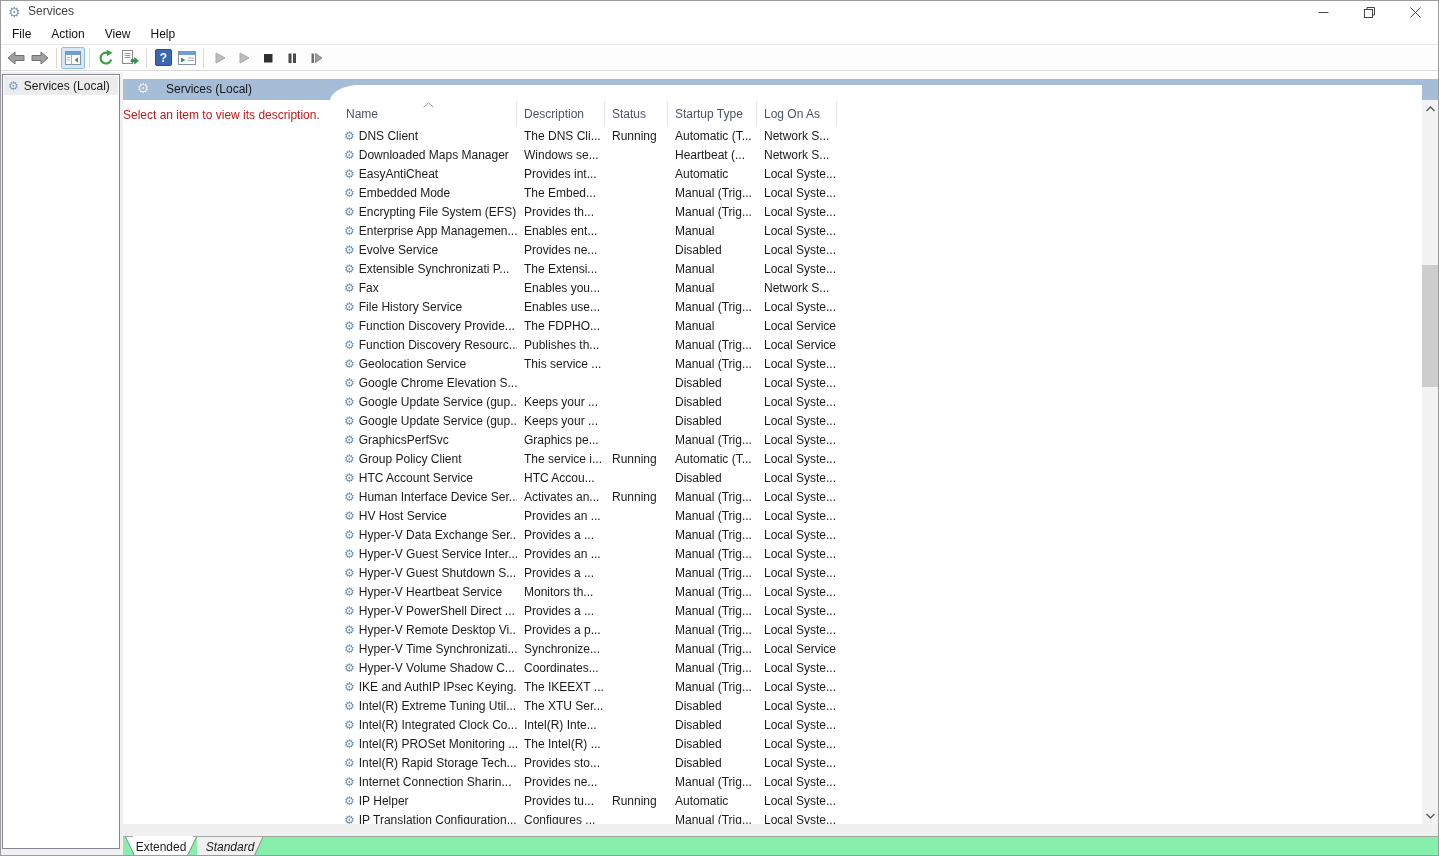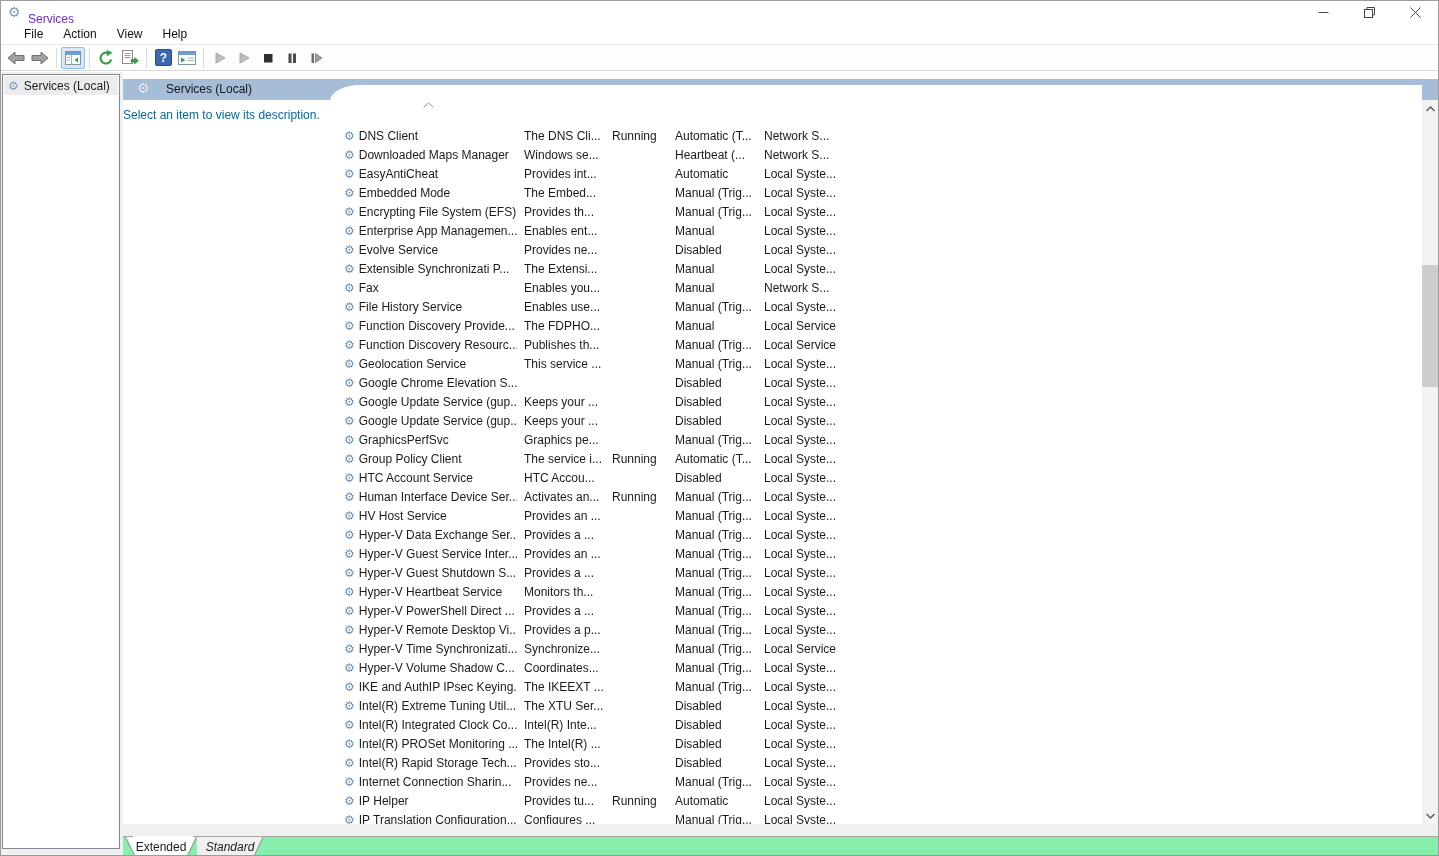--- a/index.html
+++ b/index.html
@@ -6,28 +6,28 @@
   body{
     width:1439px;height:856px;position:relative;overflow:hidden;
     font-family:"Liberation Sans","DejaVu Sans",sans-serif;
     font-size:12px;color:#1b1b1b;background:#ffffff;
   }
   .win-border{position:absolute;inset:0;border:1px solid #9b9b9b;pointer-events:none;z-index:99;}
 
   
   #titlebar{position:absolute;left:0;top:0;right:0;height:24px;background:#ffffff;}
   #titlebar .app-gear{position:absolute;left:8px;top:2px;font-size:14px;color:#7d9cbb;line-height:20px;}
-  #titlebar .title{position:absolute;left:28px;top:8px;line-height:23px;color:#6d28d9;}
+  #titlebar .title{position:absolute;left:28px;top:0;line-height:23px;color:#404040;}
   .winbtns{position:absolute;right:1px;top:1px;height:23px;display:flex;}
   .winbtn{width:46px;height:23px;display:flex;align-items:center;justify-content:center;background:transparent;}
 
   
   #menubar{position:absolute;left:0;top:24px;right:0;height:20px;background:#fff;display:flex;align-items:center;border-bottom:1px solid #e9e9e9;}
   .menu-item{padding:0 10px;line-height:19px;color:#111;}
-  .menu-item:first-child{margin-left:14px;}
+  .menu-item:first-child{margin-left:2px;}
 
   
   #toolbar{position:absolute;left:0;top:45px;right:0;height:26px;background:#fdfdfd;border-bottom:1px solid #d9d9d9;display:flex;align-items:center;padding-left:4px;box-sizing:border-box;}
   .tbtn{width:24px;height:22px;display:flex;align-items:center;justify-content:center;border:1px solid transparent;border-radius:2px;box-sizing:border-box;}
   .tbtn.hl{background:#d9e7f5;border-color:#8fc0ea;}
   .tsep{width:1px;height:20px;background:#d9d9d9;margin:0 4px;}
 
   
   #workspace{position:absolute;left:0;top:72px;right:0;bottom:0;background:#f0f0f0;}
 
@@ -35,21 +35,21 @@
   #tree-panel{position:absolute;left:2px;top:74px;width:118px;height:775px;background:#fff;border:1px solid #828790;box-sizing:border-box;}
   .tree-item{margin:1px;height:19px;display:flex;align-items:center;background:#ececec;}
   .tree-item .gear{font-size:12px;color:#7d9cbb;margin-left:4px;}
   .tree-item .lbl{margin-left:5px;white-space:nowrap;}
 
   
   #main-pane{position:absolute;left:123px;top:72px;width:1316px;height:752px;background:#fff;}
   .band{position:absolute;left:0;top:7px;right:0;height:21px;background:#a6bdd7;}
   .band .gear{position:absolute;left:14px;top:1px;font-size:14px;color:#eef2f7;text-shadow:0 0 1px #7e93ab;}
   .band .lbl{position:absolute;left:43px;top:0;line-height:21px;color:#15171a;}
-  .hint{position:absolute;left:0;top:36px;color:#0369a1;}
+  .hint{position:absolute;left:0;top:36px;color:#b91c1c;}
 
   
   #list-panel{position:absolute;left:207px;top:13px;right:17px;bottom:0;background:#fff;border-top-left-radius:30px 16px;overflow:hidden;}
   .cols{display:grid;grid-template-columns:187px 88px 63px 89px 80px 1fr;}
   .header-row{position:absolute;left:0;top:16px;right:0;height:25px;}
   .hcell{display:flex;align-items:center;padding-left:7px;border-right:1px solid #e4e4e4;color:#4a5568;white-space:nowrap;overflow:hidden;box-sizing:border-box;}
   .hcell.first{padding-left:16px;}
   .hcell.filler{border-right:none;}
   .sort-arrow{position:absolute;left:93px;top:17px;}
   #rows{position:absolute;left:0;top:41px;right:0;bottom:0;overflow:hidden;}
@@ -204,20 +204,28 @@
   <div class="band">
     <span class="gear">⚙</span>
     <span class="lbl">Services (Local)</span>
   </div>
   <div class="hint">Select an item to view its description.</div>
 
   <div id="list-panel">
     <svg class="sort-arrow" width="11" height="6">
       <polyline points="0.5,5.5 5.5,0.8 10.5,5.5" fill="none" stroke="#9a9a9a"></polyline>
     </svg>
+    <div class="header-row cols">
+      <div class="hcell first">Name</div>
+      <div class="hcell">Description</div>
+      <div class="hcell">Status</div>
+      <div class="hcell">Startup Type</div>
+      <div class="hcell">Log On As</div>
+      <div class="hcell filler"></div>
+    </div>
     <div id="rows">
   <div class="row cols">
     <div class="cell name">
       <span class="gear">⚙</span>
       <span>DNS Client</span>
     </div>
     <div class="cell">The DNS Cli...</div>
     <div class="cell">Running</div>
     <div class="cell">Automatic (T...</div>
     <div class="cell">Network S...</div>

